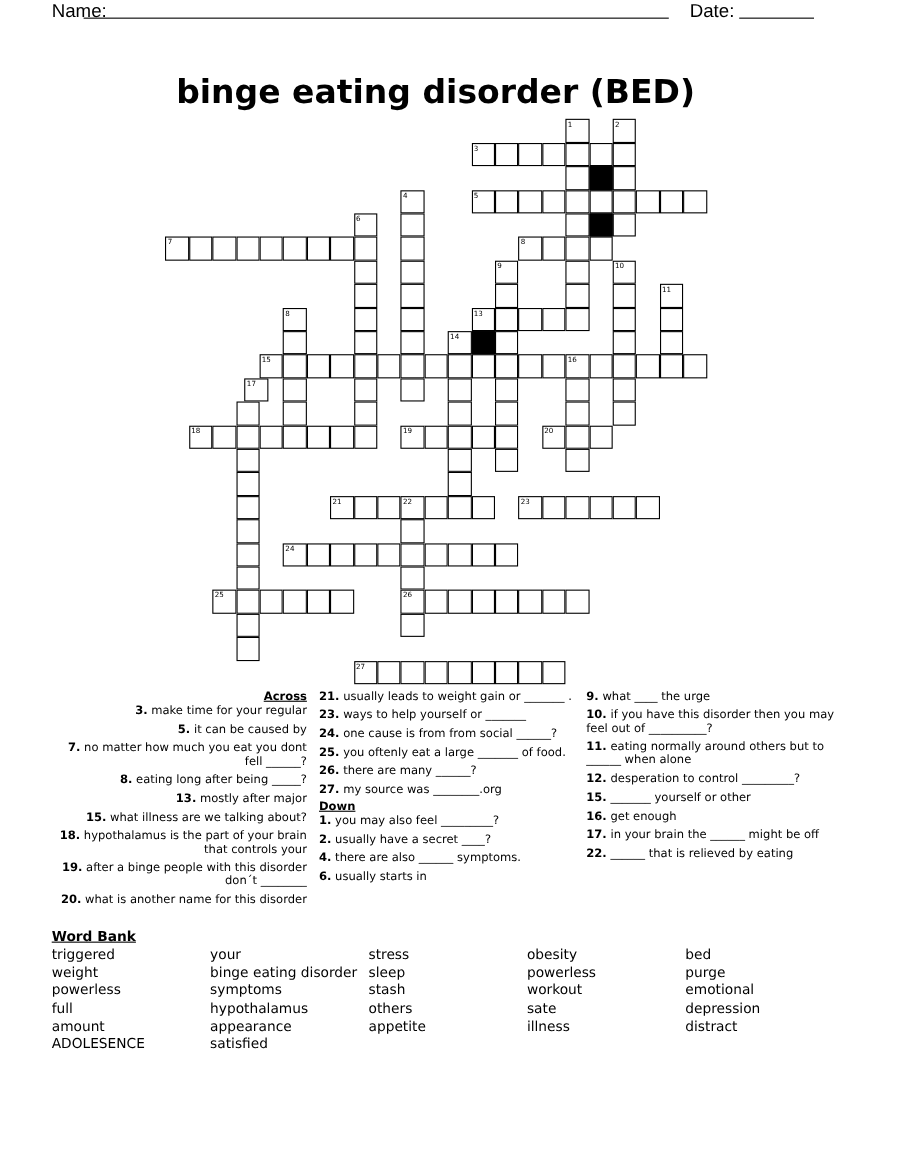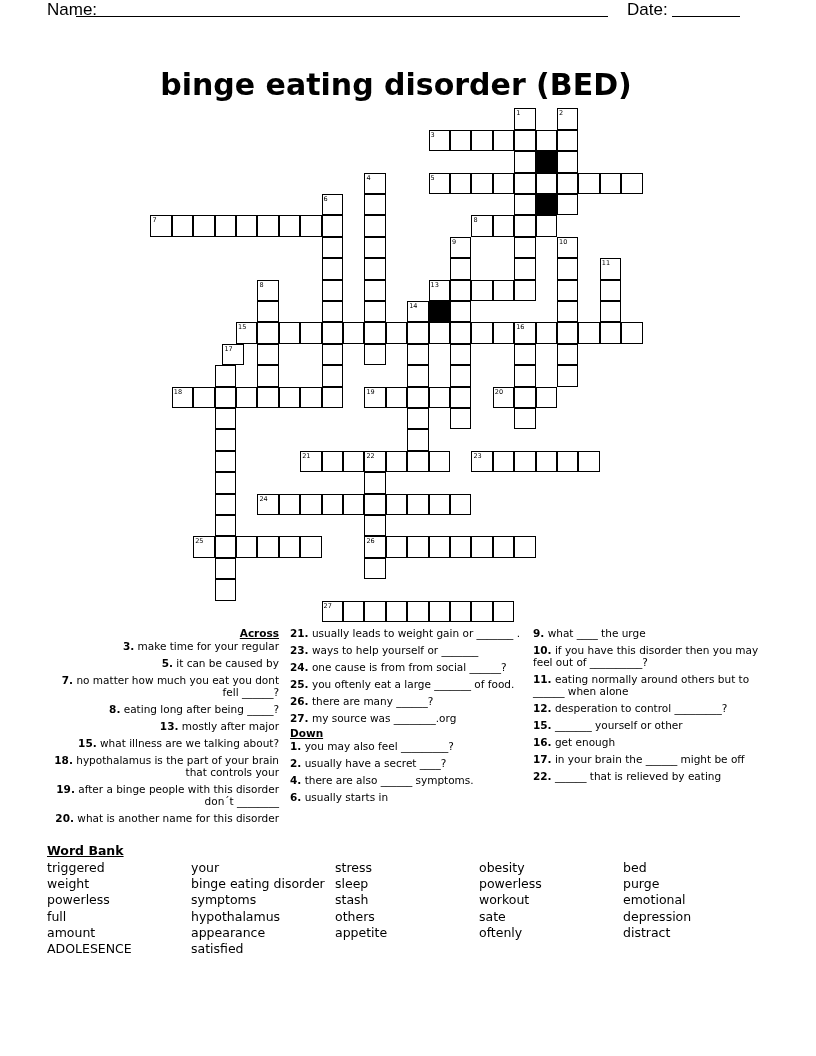--- a/index.html
+++ b/index.html
@@ -340,21 +340,21 @@
     <div>sleep</div>
     <div>stash</div>
     <div>others</div>
     <div>appetite</div>
   </div>
 <div class="wb-col" style="left:479px">
     <div>obesity</div>
     <div>powerless</div>
     <div>workout</div>
     <div>sate</div>
-    <div>oftenly</div>
+    <div>illness</div>
   </div>
 <div class="wb-col" style="left:623px">
     <div>bed</div>
     <div>purge</div>
     <div>emotional</div>
     <div>depression</div>
     <div>distract</div>
   </div>
 
 </body></html>

